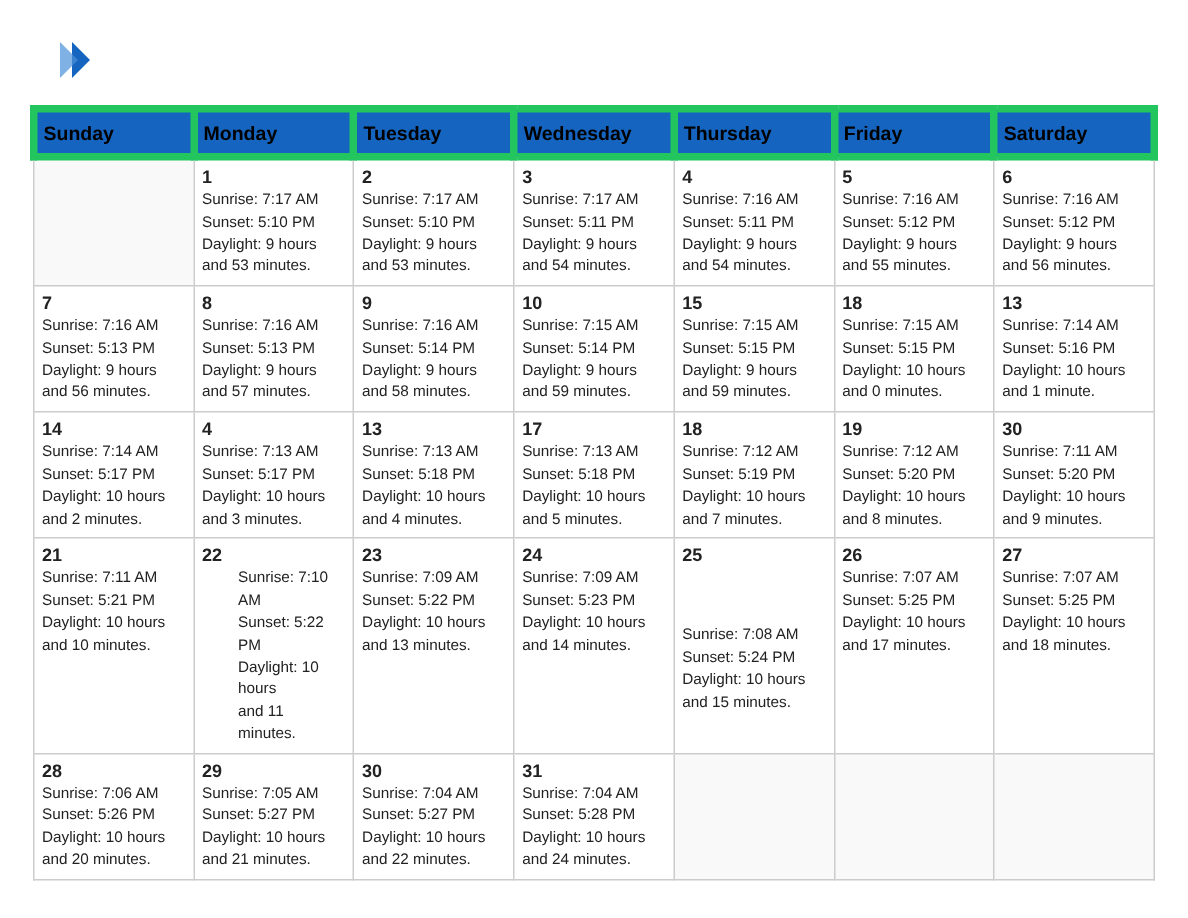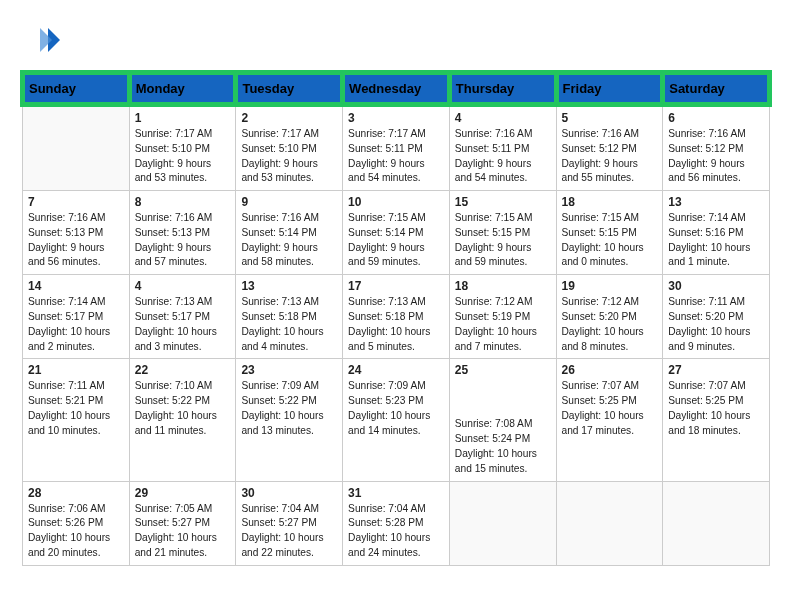--- a/index.html
+++ b/index.html
@@ -262,21 +262,21 @@
       <tr>
         <td>
           <div class="day-num">21</div>
           <div class="day-info" style="white-space: pre-line;">Sunrise: 7:11 AM
 Sunset: 5:21 PM
 Daylight: 10 hours
 and 10 minutes.</div>
         </td>
         <td>
           <div class="day-num">22</div>
-          <div class="day-info" style="white-space: pre-line;">Sunrise: 7:10 AM
+          <div class="day-info" style="white-space: pre-line; margin-left: 24px;">Sunrise: 7:10 AM
 Sunset: 5:22 PM
 Daylight: 10 hours
 and 11 minutes.</div>
         </td>
         <td>
           <div class="day-num">23</div>
           <div class="day-info" style="white-space: pre-line;">Sunrise: 7:09 AM
 Sunset: 5:22 PM
 Daylight: 10 hours
 and 13 minutes.</div>

